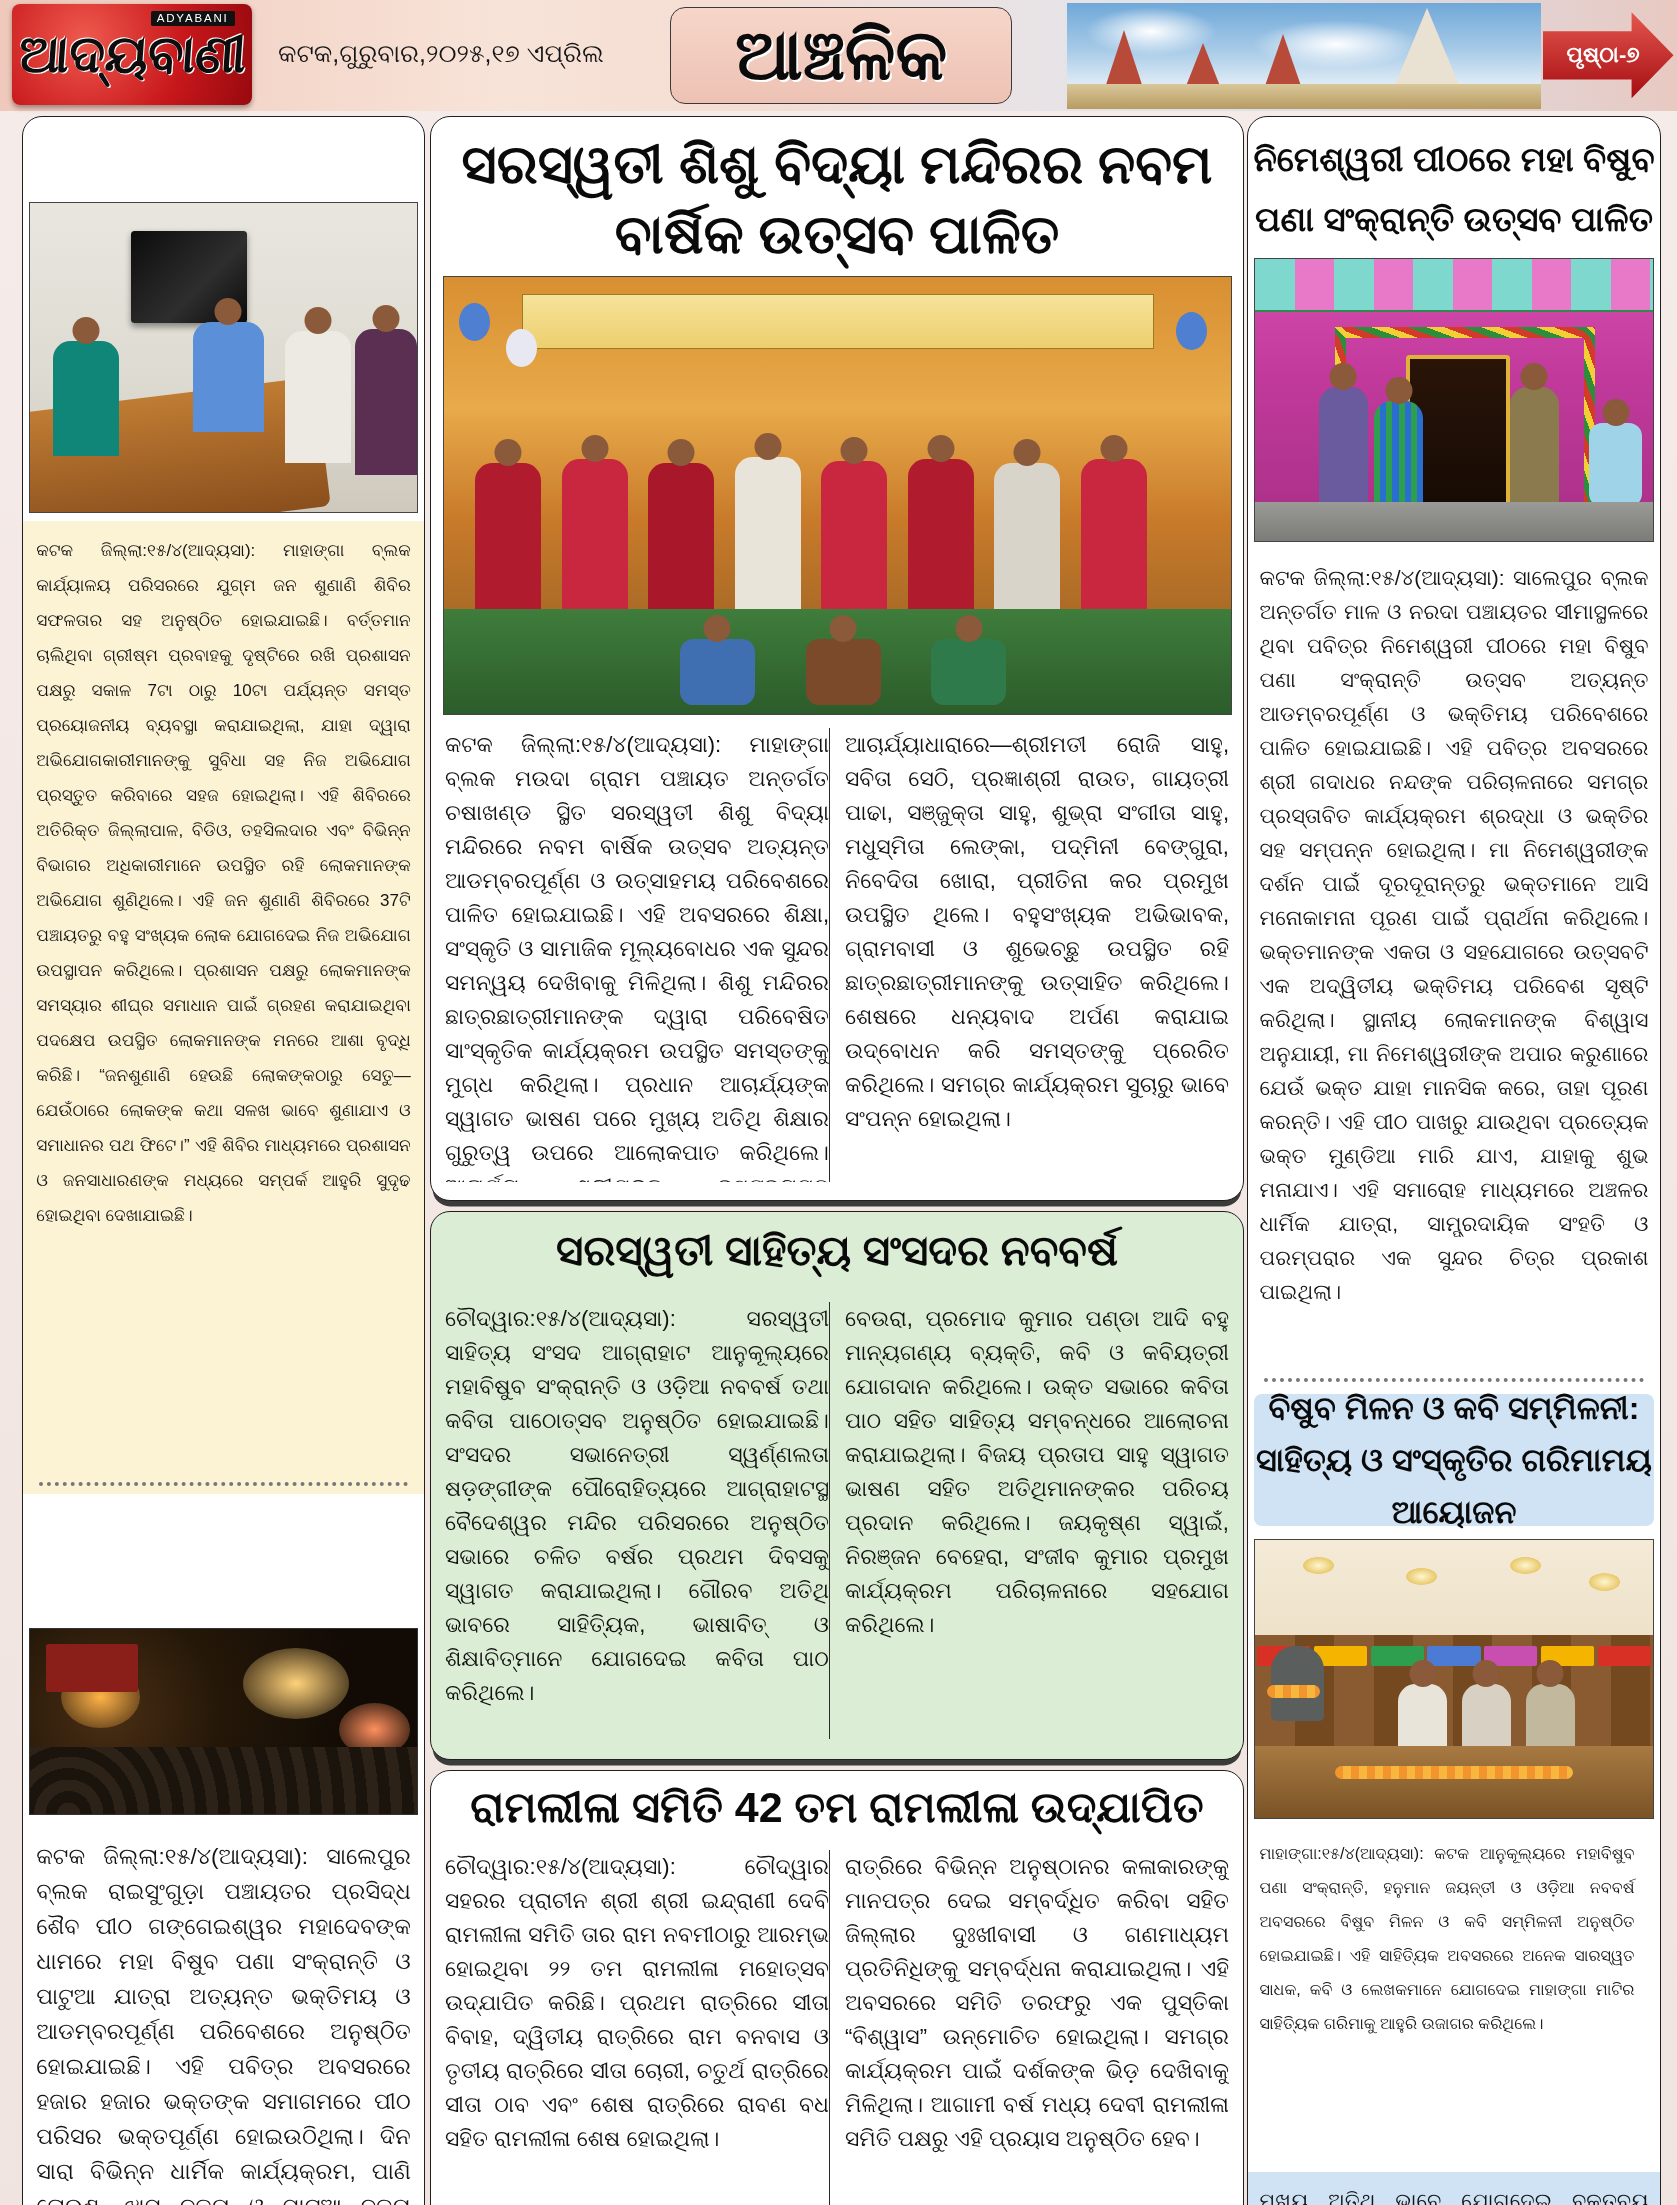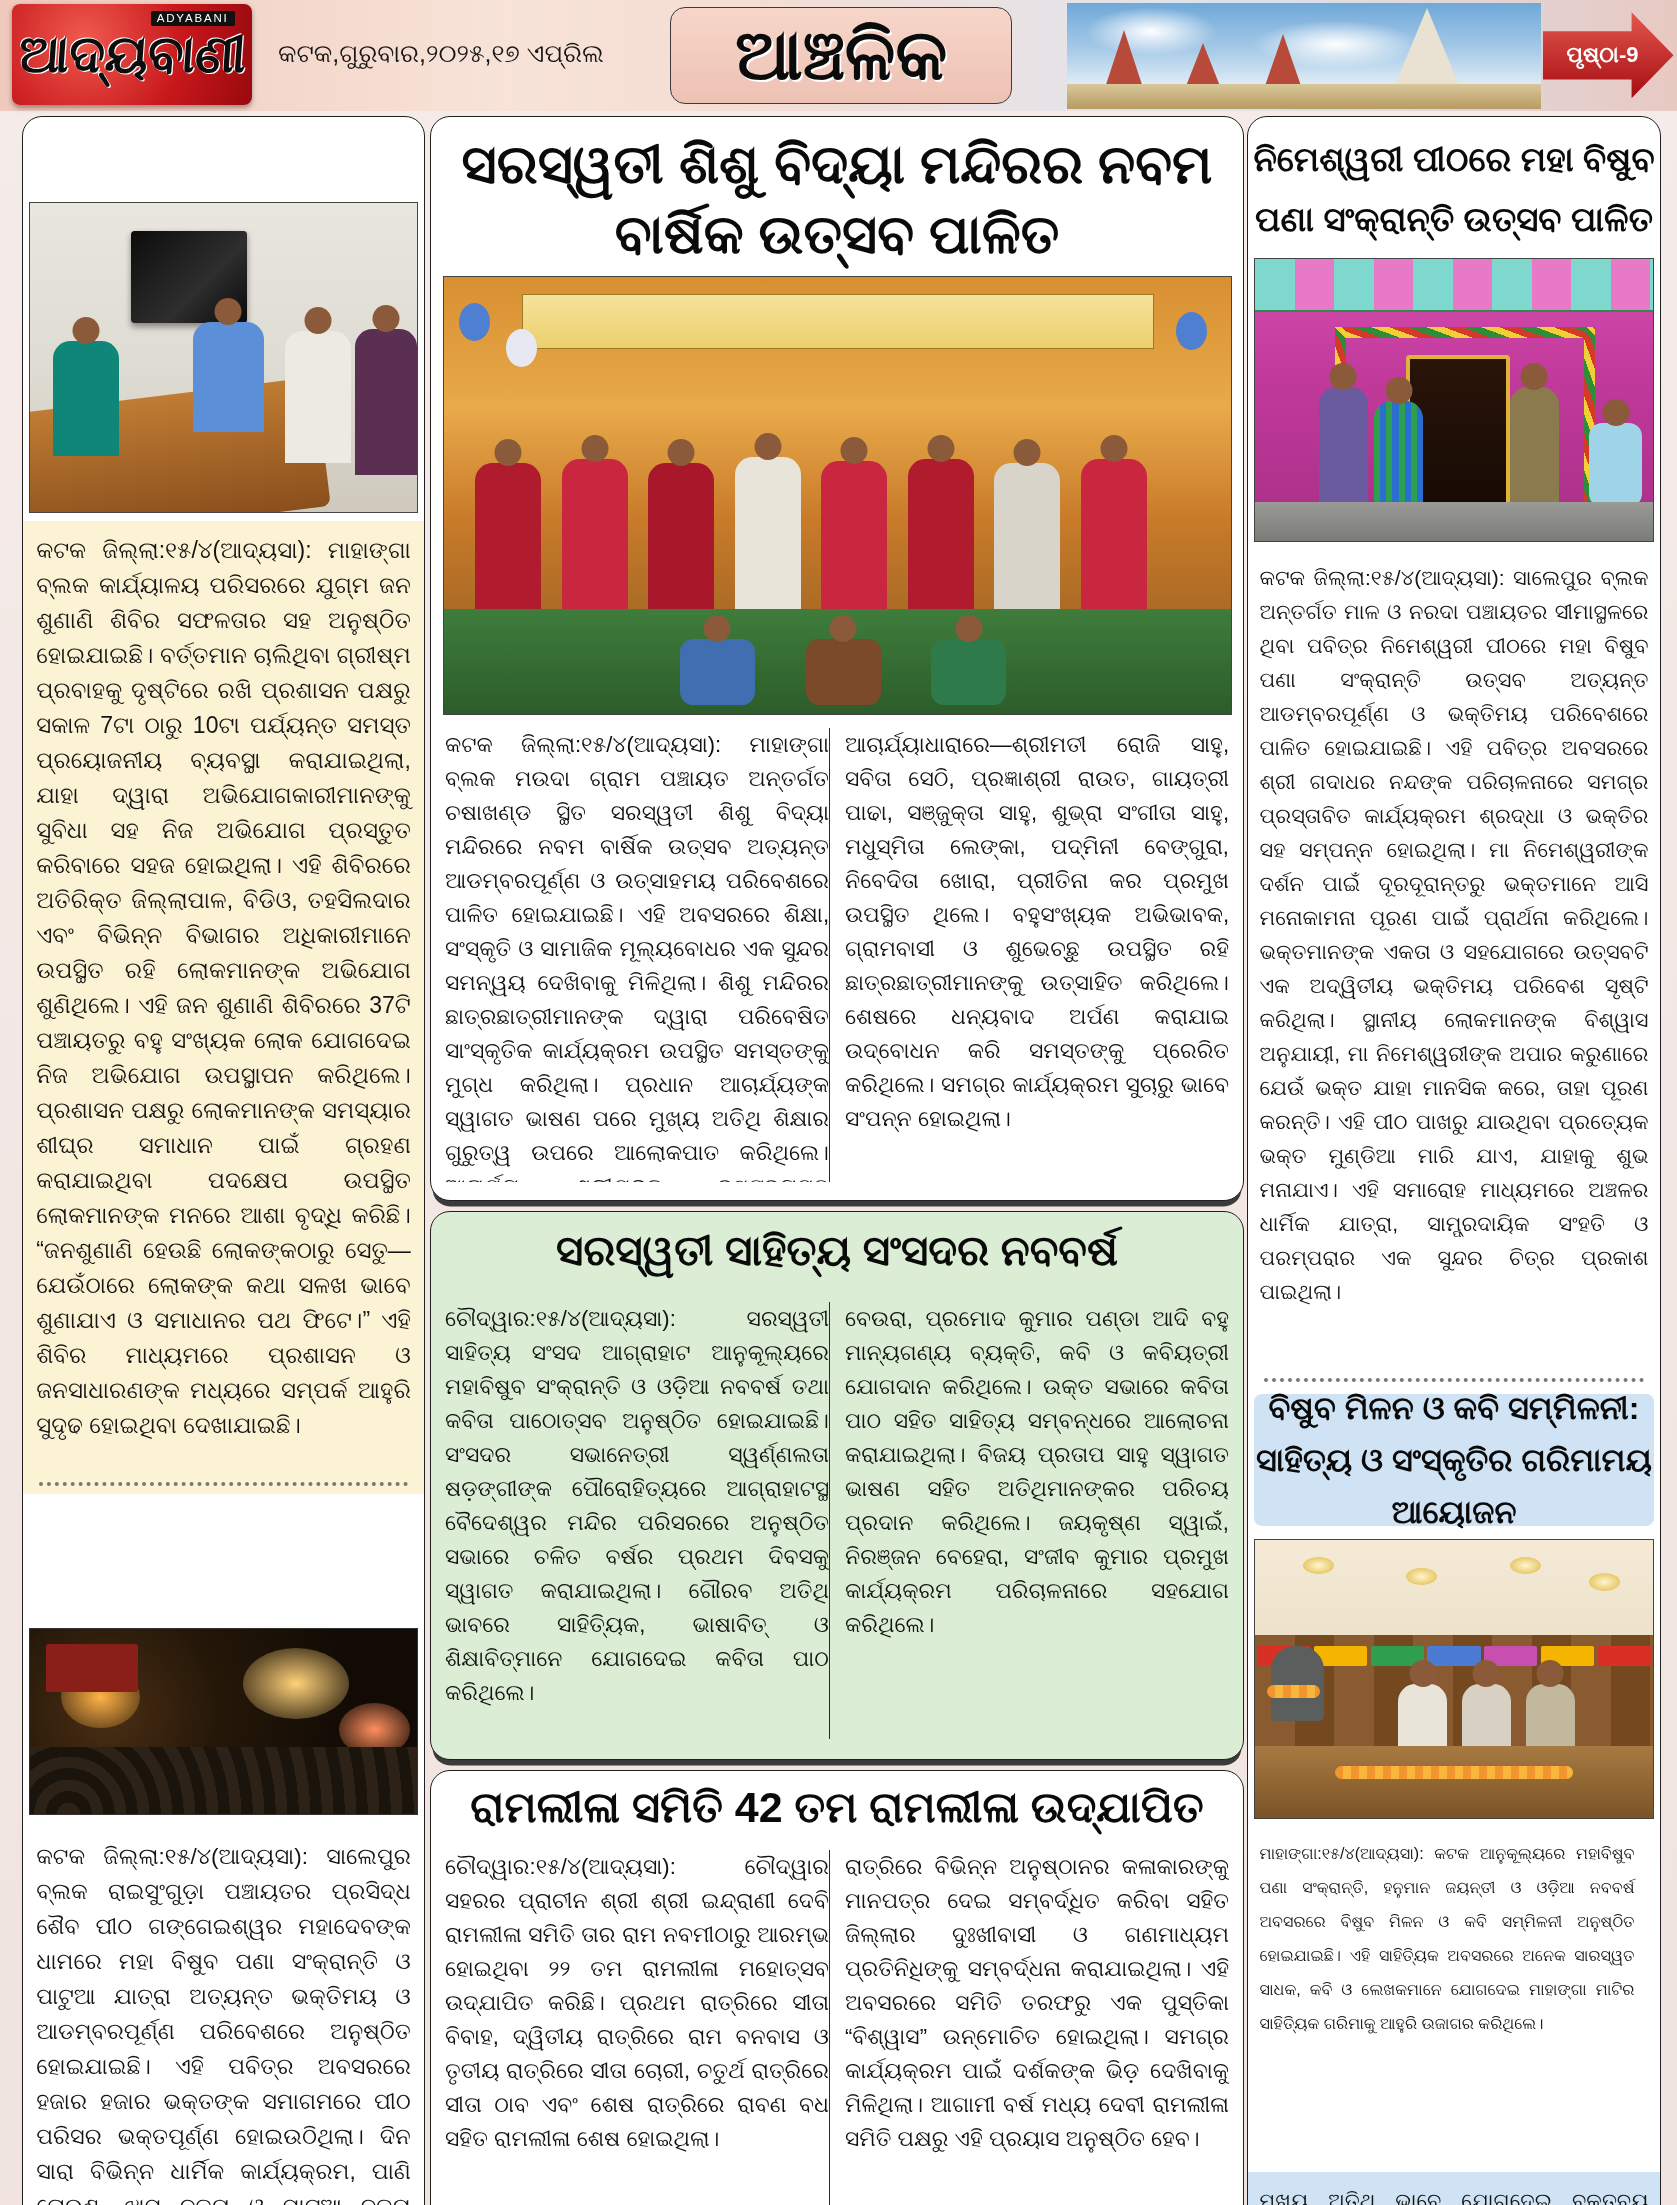--- a/index.html
+++ b/index.html
@@ -40,21 +40,21 @@
   .col-row{position:absolute;display:flex;overflow:hidden;}
   .col{flex:1;overflow:hidden;}
   .col + .col{border-left:1.3px solid #2a2a2a;padding-left:15px;}
 
   
   .l1-headline{position:absolute;left:7px;right:7px;top:8px;height:67px;background:#fdf2b8;
                display:flex;align-items:center;justify-content:center;font-size:27px;}
   .l1-photo{position:absolute;left:6.2px;right:6.2px;top:85px;height:309px;overflow:hidden;
             background:linear-gradient(#e8e6df 0%,#dedbd2 55%,#cfc9bd 100%);border:0.9px solid #444;}
   .l1-body{position:absolute;left:0;right:0;top:404px;height:948px;background:#fcf2d4;
-           padding:12.3px 13.2px;font-size:23px;line-height:35px;}
+           padding:12.3px 13.2px;font-size:17px;line-height:35px;}
   .l2-headline{position:absolute;left:6.2px;right:6.2px;top:1383px;height:119px;
                display:flex;align-items:center;justify-content:center;font-size:27px;line-height:41px;}
   .l2-photo{position:absolute;left:6.2px;right:6.2px;top:1511px;height:185px;overflow:hidden;
             background:radial-gradient(circle at 20% 45%,#4a2e14 0%,#241708 35%,#120b05 75%);border:0.9px solid #333;}
   .l2-body{position:absolute;left:0;right:0;top:1711px;height:875px;padding:10.6px 13.2px;font-size:22.5px;line-height:35px;}
 
   
   .c-headline-1{position:absolute;left:8.8px;right:8.8px;top:12.3px;font-size:54px;line-height:70px;}
   .c1-photo{position:absolute;left:11.5px;right:11.5px;top:159px;height:437px;overflow:hidden;border:0.9px solid #444;
             background:linear-gradient(#d88f31 0%,#e8aa4a 30%,#c97b2a 55%,#8a5a22 100%);}
@@ -120,21 +120,21 @@
     <div class="masthead-photo">
       <div class="cloud" style="left:17.6px;top:4.4px;"></div>
       <div class="cloud" style="left:185px;top:17.6px;width:168px;"></div>
       <div class="spire red" style="left:31px;"></div>
       <div class="spire red" style="left:110px;border-bottom-width:66px;"></div>
       <div class="spire red" style="left:190px;border-bottom-width:75px;"></div>
       <div class="spire white" style="left:318px;"></div>
       <div class="temple-base"></div>
     </div>
     <div class="page-arrow">
-      <span class="page-label">ପୃଷ୍ଠା-9</span>
+      <span class="page-label">ପୃଷ୍ଠା-୭</span>
     </div>
   </div>
 
   <div class="box" style="left:22px;top:116px;width:401px;height:2611px;">
 
 
     <div class="l1-photo">
       <div class="tv"></div>
       <div class="desk"></div>
       <div class="fig" style="left:6%;bottom:18%;width:66px;height:115px;background:#0f8677;">

